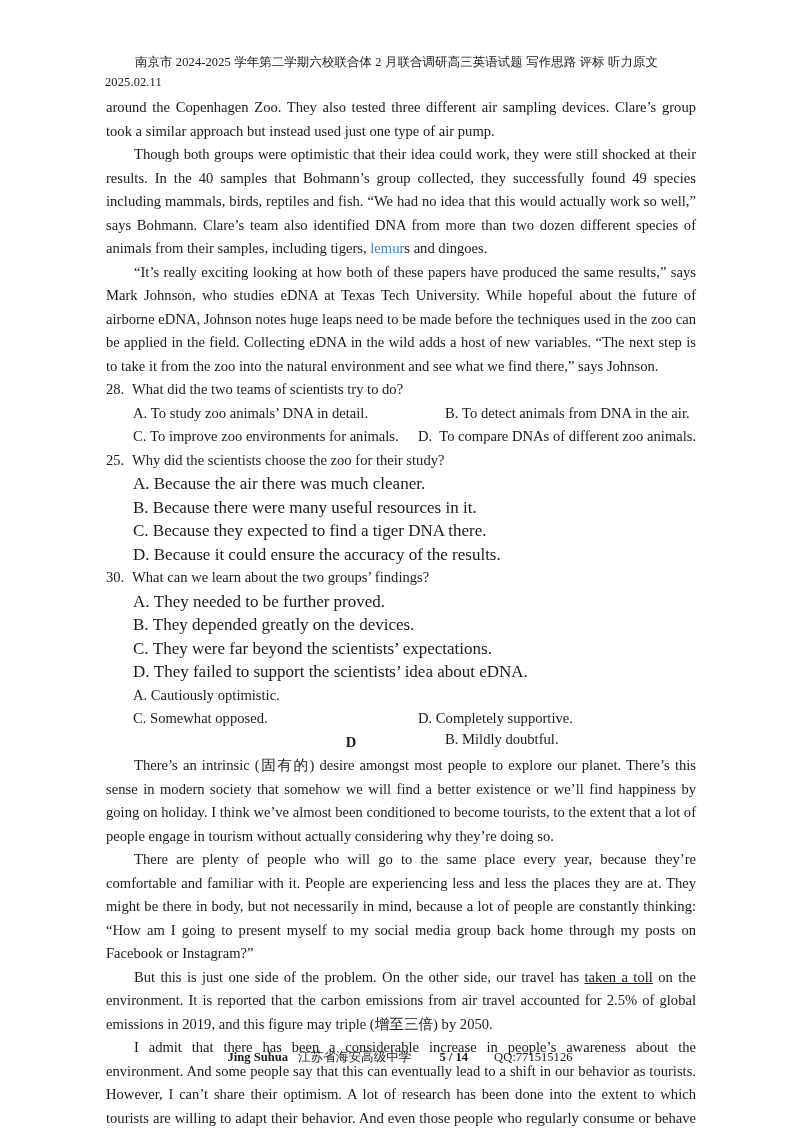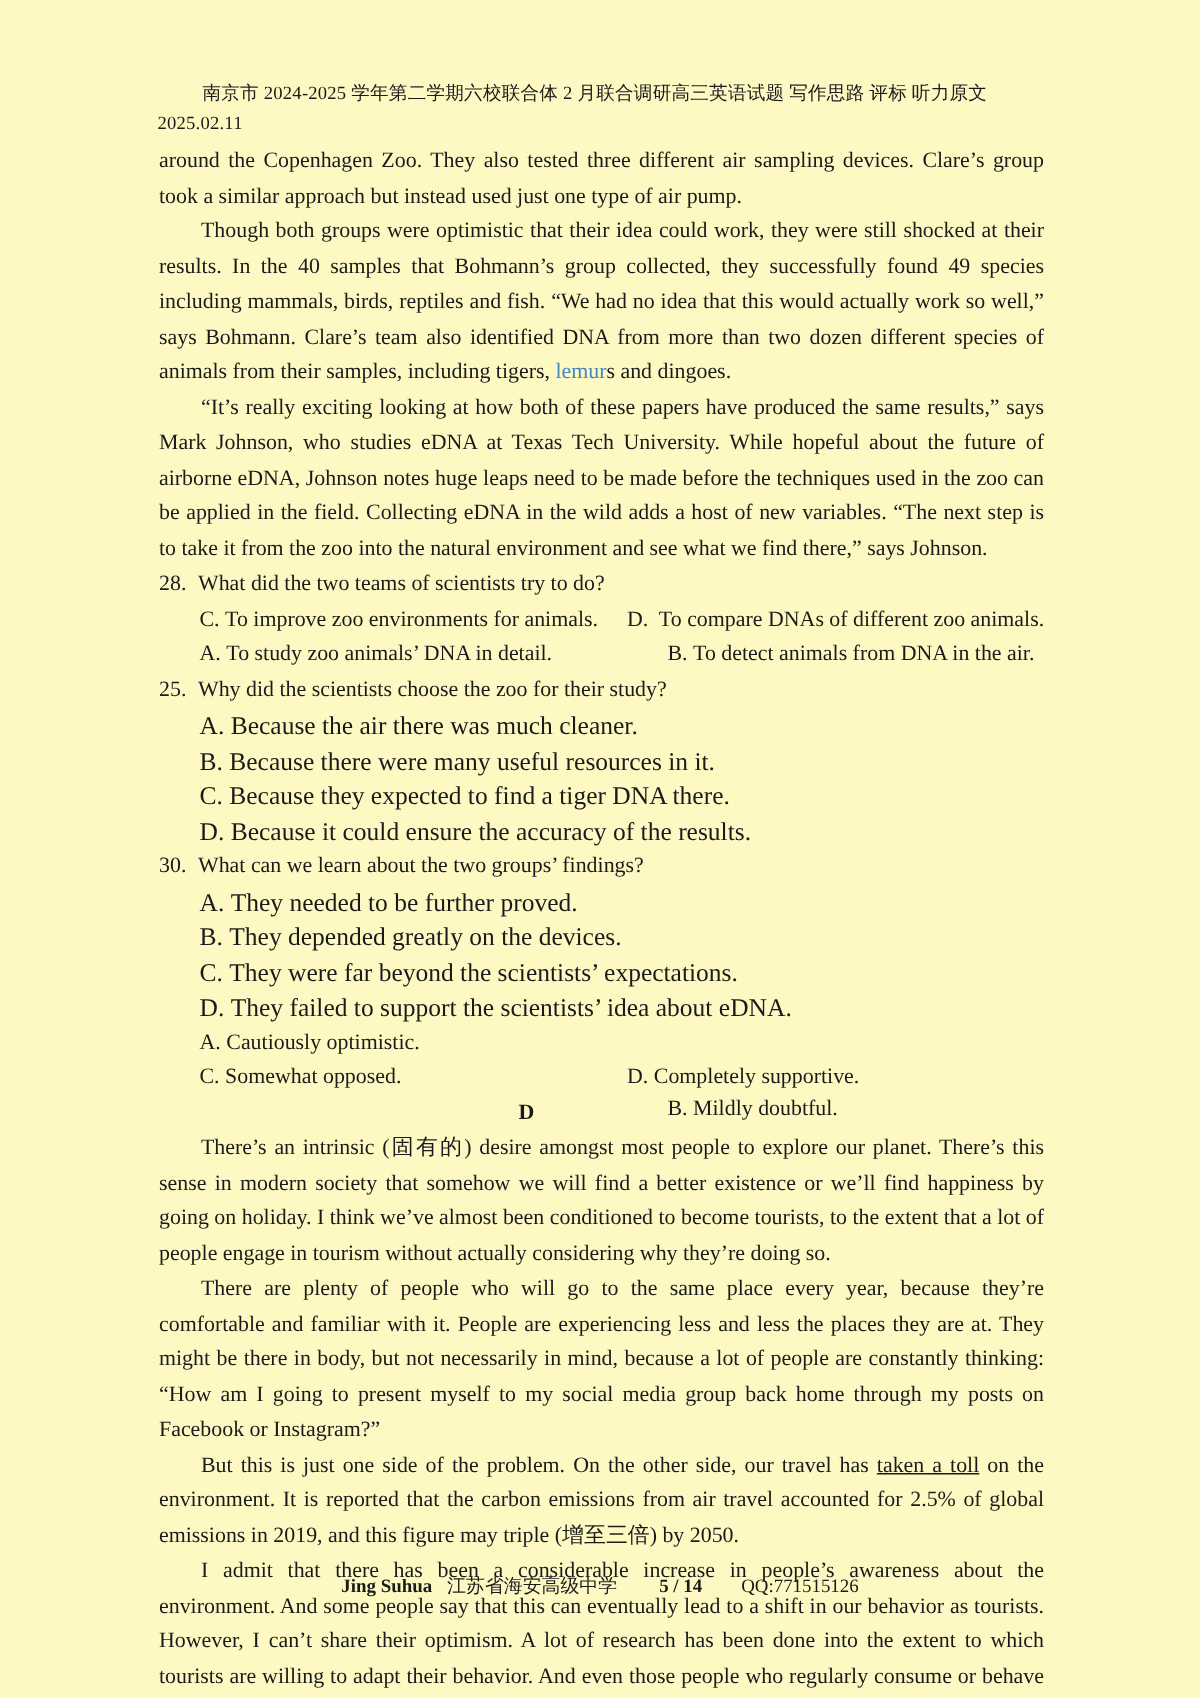--- a/index.html
+++ b/index.html
@@ -15,21 +15,21 @@
     color: #1a1a1a;
     overflow: hidden;
     position: relative;
   }
   .page {
     position: absolute;
     left: 0;
     top: 0;
     width: 800px;
     height: 1132px;
-    background: #fef9c3;
+    background: #ffffff;
   }
   
   .doc-header {
     position: absolute;
     left: 105px;
     top: 52px;
     width: 592px;
     font-size: 12.4px;
     line-height: 20px;
     color: #1a1a1a;
@@ -152,26 +152,26 @@
 
     <p class="para just-all"><span>around the Copenhagen Zoo. They also tested three different air  sampling devices. Clare’s group took a similar approach but instead used just one type of air pump.</span></p>
 
     <p class="para just-all indent"><span>Though both groups were optimistic that their idea could work, they were still shocked at their results. In the 40 samples that Bohmann’s group collected, they successfully found 49 species including mammals, birds, reptiles and fish. “We had no idea that this would actually work so well,” says Bohmann. Clare’s team also identified DNA from more than two dozen different species of animals from their samples, including tigers, </span><span class="blue-link">lemur</span><span>s and dingoes.</span></p>
 
     <p class="para just-all indent"><span>“It’s really exciting looking at how both of these papers have produced the same results,” says Mark Johnson,  who studies eDNA at Texas Tech University. While hopeful about the future of airborne eDNA, Johnson notes huge leaps need to be made before the techniques used in the zoo can be applied in the field. Collecting eDNA in the wild adds a host of new variables. “The next step is to take it from the zoo into the natural environment and see what we find there,” says Johnson.</span></p>
 
     <div class="qblock">
       <div class="question"><span class="qnum">28.</span><span>What did the two teams of scientists try to do?</span></div>
       <div class="opts-row">
+        <span class="opt-a"><span>A.</span>&nbsp;<span>To study zoo animals’  DNA in detail.</span></span>
+        <span class="opt-b" style="left:339px;"><span>B.</span>&nbsp;<span>To detect animals from DNA in the air.</span></span>
+      </div>
+      <div class="opts-row">
         <span class="opt-c"><span>C.</span>&nbsp;<span>To improve zoo environments for animals.</span></span>
         <span class="opt-d" style="left:312px;"><span>D.</span>&nbsp;<span> To compare DNAs of different zoo animals.</span></span>
-      </div>
-      <div class="opts-row">
-        <span class="opt-a"><span>A.</span>&nbsp;<span>To study zoo animals’  DNA in detail.</span></span>
-        <span class="opt-b" style="left:339px;"><span>B.</span>&nbsp;<span>To detect animals from DNA in the air.</span></span>
       </div>
     </div>
 
     <div class="qblock">
       <div class="question"><span class="qnum">25.</span><span>Why did the scientists choose the zoo for their study?</span></div>
       <div class="opt-single"><span>A.</span>&nbsp;<span>Because the air there was much cleaner.</span></div>
       <div class="opt-single"><span>B.</span>&nbsp;<span>Because there were many useful resources in it.</span></div>
       <div class="opt-single"><span>C.</span>&nbsp;<span>Because they expected to find a tiger DNA there.</span></div>
       <div class="opt-single"><span>D.</span>&nbsp;<span>Because it could ensure the accuracy of the results.</span></div>
     </div>

